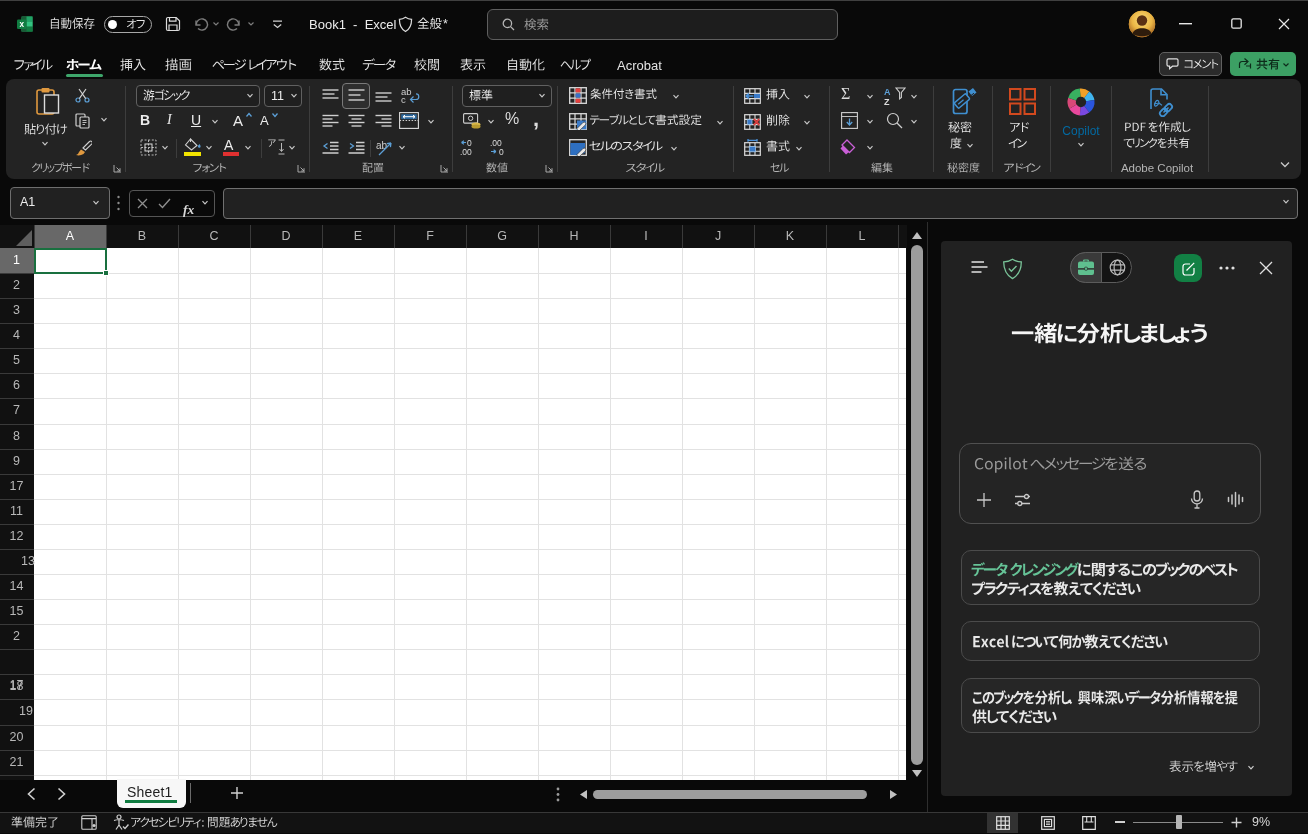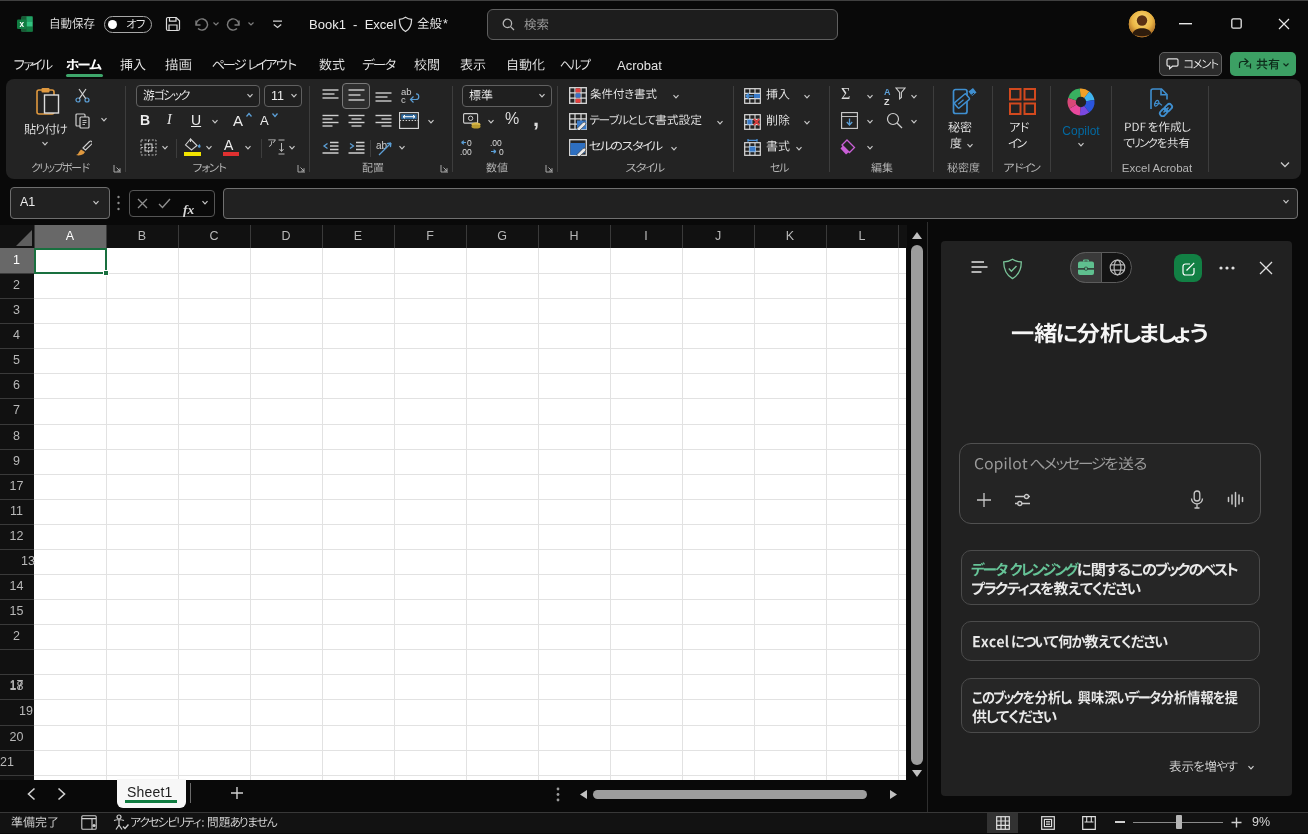--- a/index.html
+++ b/index.html
@@ -889,21 +889,21 @@
     <g fill="#e6e6e6" transform="translate(0,10.12) scale(0.011498,-0.011500)">
       <use href="#g69" x="-110"></use>
       <use href="#g48" x="580"></use>
       <use href="#g40" x="1255"></use>
       <use href="#g47" x="2020"></use>
       <use href="#g85" x="2825"></use>
       <use href="#g88" x="3740"></use>
       <use href="#g89" x="4740"></use>
     </g>
   </svg>
-<div class="lat" style="left:1157px;top:162px;font-size:11.5px;color:#b4b4b4;transform:translateX(-50%)">Excel Acrobat</div>
+<div class="lat" style="left:1157px;top:162px;font-size:11.5px;color:#b4b4b4;transform:translateX(-50%)">Adobe Copilot</div>
 <div class="ab" style="left:1208px;top:86px;width:1px;height:86px;background:#3d3d3d"></div>
 <svg class="ab" style="left:1279px;top:161px" width="12" height="8" viewBox="0 0 12 8" fill="none" stroke="#c8c8c8" stroke-width="1.3">
     <path d="M2 1.5 L6 5.5 L10 1.5"></path>
   </svg>
 <div class="ab" style="left:10px;top:187px;width:100px;height:32px;background:#212121;border:1px solid #6e6e6e;border-radius:4px"></div>
 <div class="lat" style="left:20px;top:195px;font-size:12.5px;color:#ececec">A1</div>
 <svg class="ab" style="left:92px;top:200px" width="8" height="6" viewBox="0 0 8 6" fill="none" stroke="#c8c8c8" stroke-width="1.2">
     <path d="M1.5 1.2 L4 3.8 L6.5 1.2"></path>
   </svg>
 <svg class="ab" style="left:117px;top:195px" width="3" height="16" viewBox="0 0 3 16" fill="#8a8a8a">
@@ -1026,21 +1026,21 @@
 <div class="lat" style="left:0;top:629px;width:33px;text-align:center;font-size:12.5px;color:#b8b8b8">2</div>
 <div class="ab" style="left:0;top:674px;width:34px;height:1px;background:#3a3a3a"></div>
 <div class="lat" style="left:0;top:678px;width:33px;text-align:center;font-size:12.5px;color:#b8b8b8">17</div>
 <div class="ab" style="left:0;top:699px;width:34px;height:1px;background:#3a3a3a"></div>
 <div class="lat" style="left:0;top:679px;width:33px;text-align:center;font-size:12.5px;color:#b8b8b8">18</div>
 <div class="ab" style="left:0;top:725px;width:34px;height:1px;background:#3a3a3a"></div>
 <div class="lat" style="left:0;top:704px;width:33px;text-align:right;font-size:12.5px;color:#b8b8b8">19</div>
 <div class="ab" style="left:0;top:750px;width:34px;height:1px;background:#3a3a3a"></div>
 <div class="lat" style="left:0;top:730px;width:33px;text-align:center;font-size:12.5px;color:#b8b8b8">20</div>
 <div class="ab" style="left:0;top:775px;width:34px;height:1px;background:#3a3a3a"></div>
-<div class="lat" style="left:0;top:755px;width:33px;text-align:left;font-size:12.5px;color:#b8b8b8">21</div>
+<div class="lat" style="left:0;top:755px;width:33px;text-align:center;font-size:12.5px;color:#b8b8b8">21</div>
 <div class="ab" style="left:34px;top:248px;width:73px;height:26px;border:2px solid #19703f"></div>
 <div class="ab" style="left:103px;top:270px;width:6px;height:6px;background:#19703f;border:1px solid #fff"></div>
 <svg class="ab" style="left:911px;top:231px" width="12" height="9" viewBox="0 0 12 9">
     <path d="M6 1 L11 8 H1 Z" fill="#c0c0c0"></path>
   </svg>
 <div class="ab" style="left:911px;top:245px;width:12px;height:520px;background:#9d9d9d;border-radius:6px"></div>
 <svg class="ab" style="left:911px;top:769px" width="12" height="9" viewBox="0 0 12 9">
     <path d="M6 8 L11 1 H1 Z" fill="#c0c0c0"></path>
   </svg>
 <div class="ab" style="left:927px;top:222px;width:1px;height:590px;background:#2e2e2e"></div>

